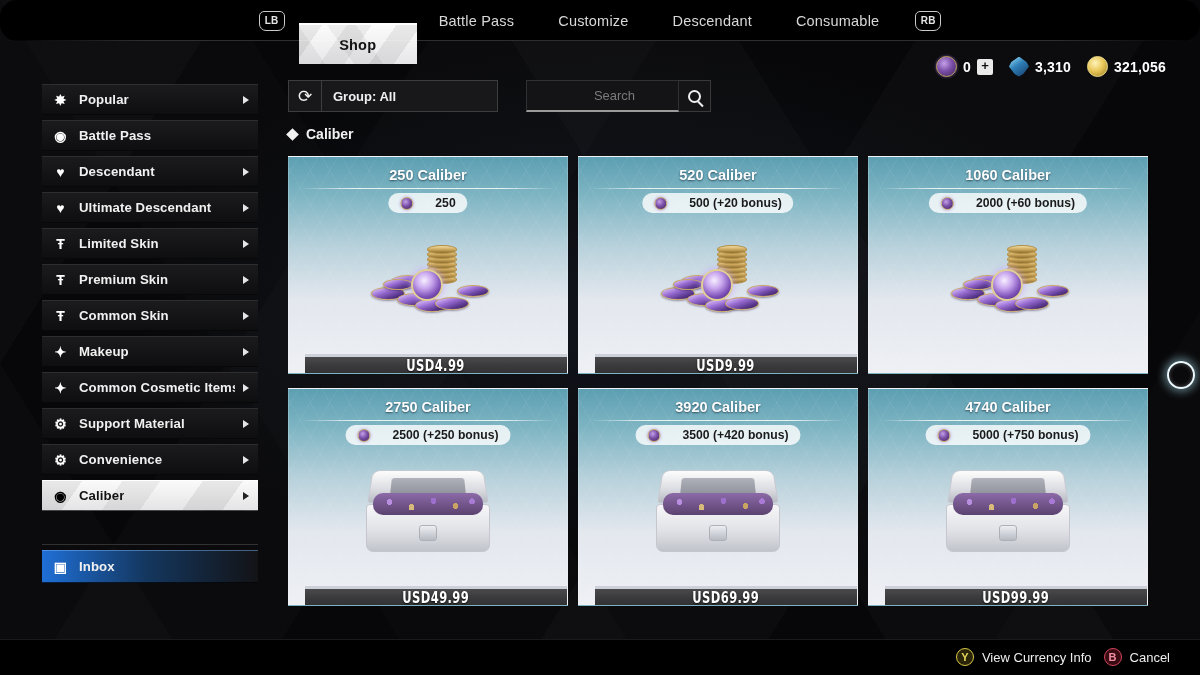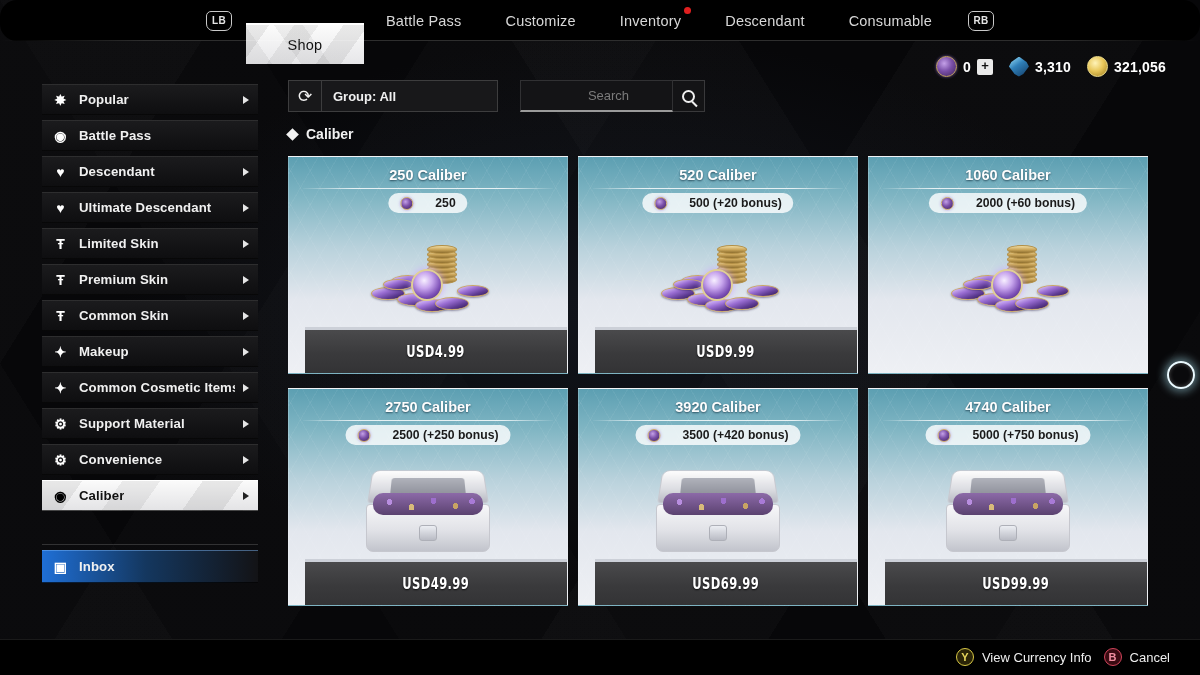--- a/index.html
+++ b/index.html
@@ -34,21 +34,21 @@
     display: flex; align-items: center; justify-content: center;
     margin: 0 14px;
   }
   .navtab {
     position: relative;
     height: 41px; padding: 0 22px;
     display: flex; align-items: center; justify-content: center;
     color: #d8d8d8; font-size: 14.5px; letter-spacing: .2px; white-space: nowrap;
   }
   .navtab.active {
-    color: #111; font-weight: normal;
+    color: #111; font-weight: bold;
     background:
       linear-gradient(125deg, rgba(0,0,0,.07) 0 16%, rgba(255,255,255,0) 16% 33%, rgba(0,0,0,.06) 33% 50%, rgba(255,255,255,0) 50% 67%, rgba(0,0,0,.07) 67% 84%, rgba(255,255,255,0) 84% 100%),
       linear-gradient(55deg, rgba(0,0,0,.05) 0 18%, rgba(255,255,255,0) 18% 38%, rgba(0,0,0,.05) 38% 58%, rgba(255,255,255,0) 58% 100%),
       linear-gradient(180deg, #fbfbfb 0%, #e7e7e9 100%);
     border-top: 2px solid #fff;
     min-width: 118px;
     margin-top: 46px;
   }
   .nav-dot {
     position: absolute; top: 7px; right: 12px;
@@ -128,21 +128,21 @@
     display: flex; align-items: center; justify-content: center;
   }
   .refresh-glyph { color: #f2f2f2; font-size: 17px; line-height: 1; }
   #group-box {
     width: 176px; height: 32px; background: #18181a;
     border: 1px solid rgba(255,255,255,.16); border-left: none;
     display: flex; align-items: center; padding-left: 11px;
     color: #f0f0f0; font-size: 13px; font-weight: bold;
   }
   #search-box {
-    margin-left: 22px; width: 153px; height: 32px;
+    margin-left: 28px; width: 153px; height: 32px;
     background: #141416; border: 1px solid rgba(255,255,255,.12);
     border-bottom: 2px solid #9a9a9a;
     display: flex; align-items: center; justify-content: center;
     color: #7a7a7a; font-size: 13px; padding-left: 24px;
   }
   #search-btn {
     width: 32px; height: 32px; background: #141416;
     border: 1px solid rgba(255,255,255,.16); border-left: none;
     display: flex; align-items: center; justify-content: center;
   }
@@ -239,21 +239,21 @@
       radial-gradient(circle at 90% 38%, #a87ad6 0 3px, transparent 3px),
       linear-gradient(180deg, #8c6aa8 0%, #5b4270 100%);
   }
   .chest-lock {
     position: absolute; left: 50%; margin-left: -9px; bottom: 10px;
     width: 18px; height: 16px; border-radius: 3px;
     background: linear-gradient(180deg, #eceef3, #b9bbc4); border: 1px solid #aeb0b8;
   }
 
   .price-bar {
-    position: absolute; left: 16px; right: 0; bottom: 0; height: 46px;
+    position: absolute; left: 16px; right: 0; bottom: 0; height: 19px;
     background: linear-gradient(180deg, #4a4a4c 0%, #3a3a3c 55%, #333335 100%);
     border-top: 3px solid #ccd0d8;
     display: flex; align-items: center; justify-content: center; text-align: right;
   }
   .price-text {
     color: #fff; font-size: 16px; font-weight: bold;
     font-family: "DejaVu Sans Condensed", "Liberation Sans Narrow", "Liberation Sans", sans-serif;
     transform: scaleX(.80); letter-spacing: .5px;
     text-shadow: 0 1px 2px rgba(0,0,0,.8);
   }
@@ -298,24 +298,20 @@
     </div>
     <div id="nav-tabs" style="display:flex;align-items:center;">
         <div class="navtab active">
           <span>Shop</span>
         </div>
         <div class="navtab">
           <span>Battle Pass</span>
         </div>
         <div class="navtab">
           <span>Customize</span>
-        </div>
-        <div class="navtab">
-          <span>Inventory</span>
-          <span class="nav-dot"></span>
         </div>
         <div class="navtab">
           <span>Descendant</span>
         </div>
         <div class="navtab">
           <span>Consumable</span>
         </div>
       </div>
     <div class="bumper">
       <span>RB</span>

